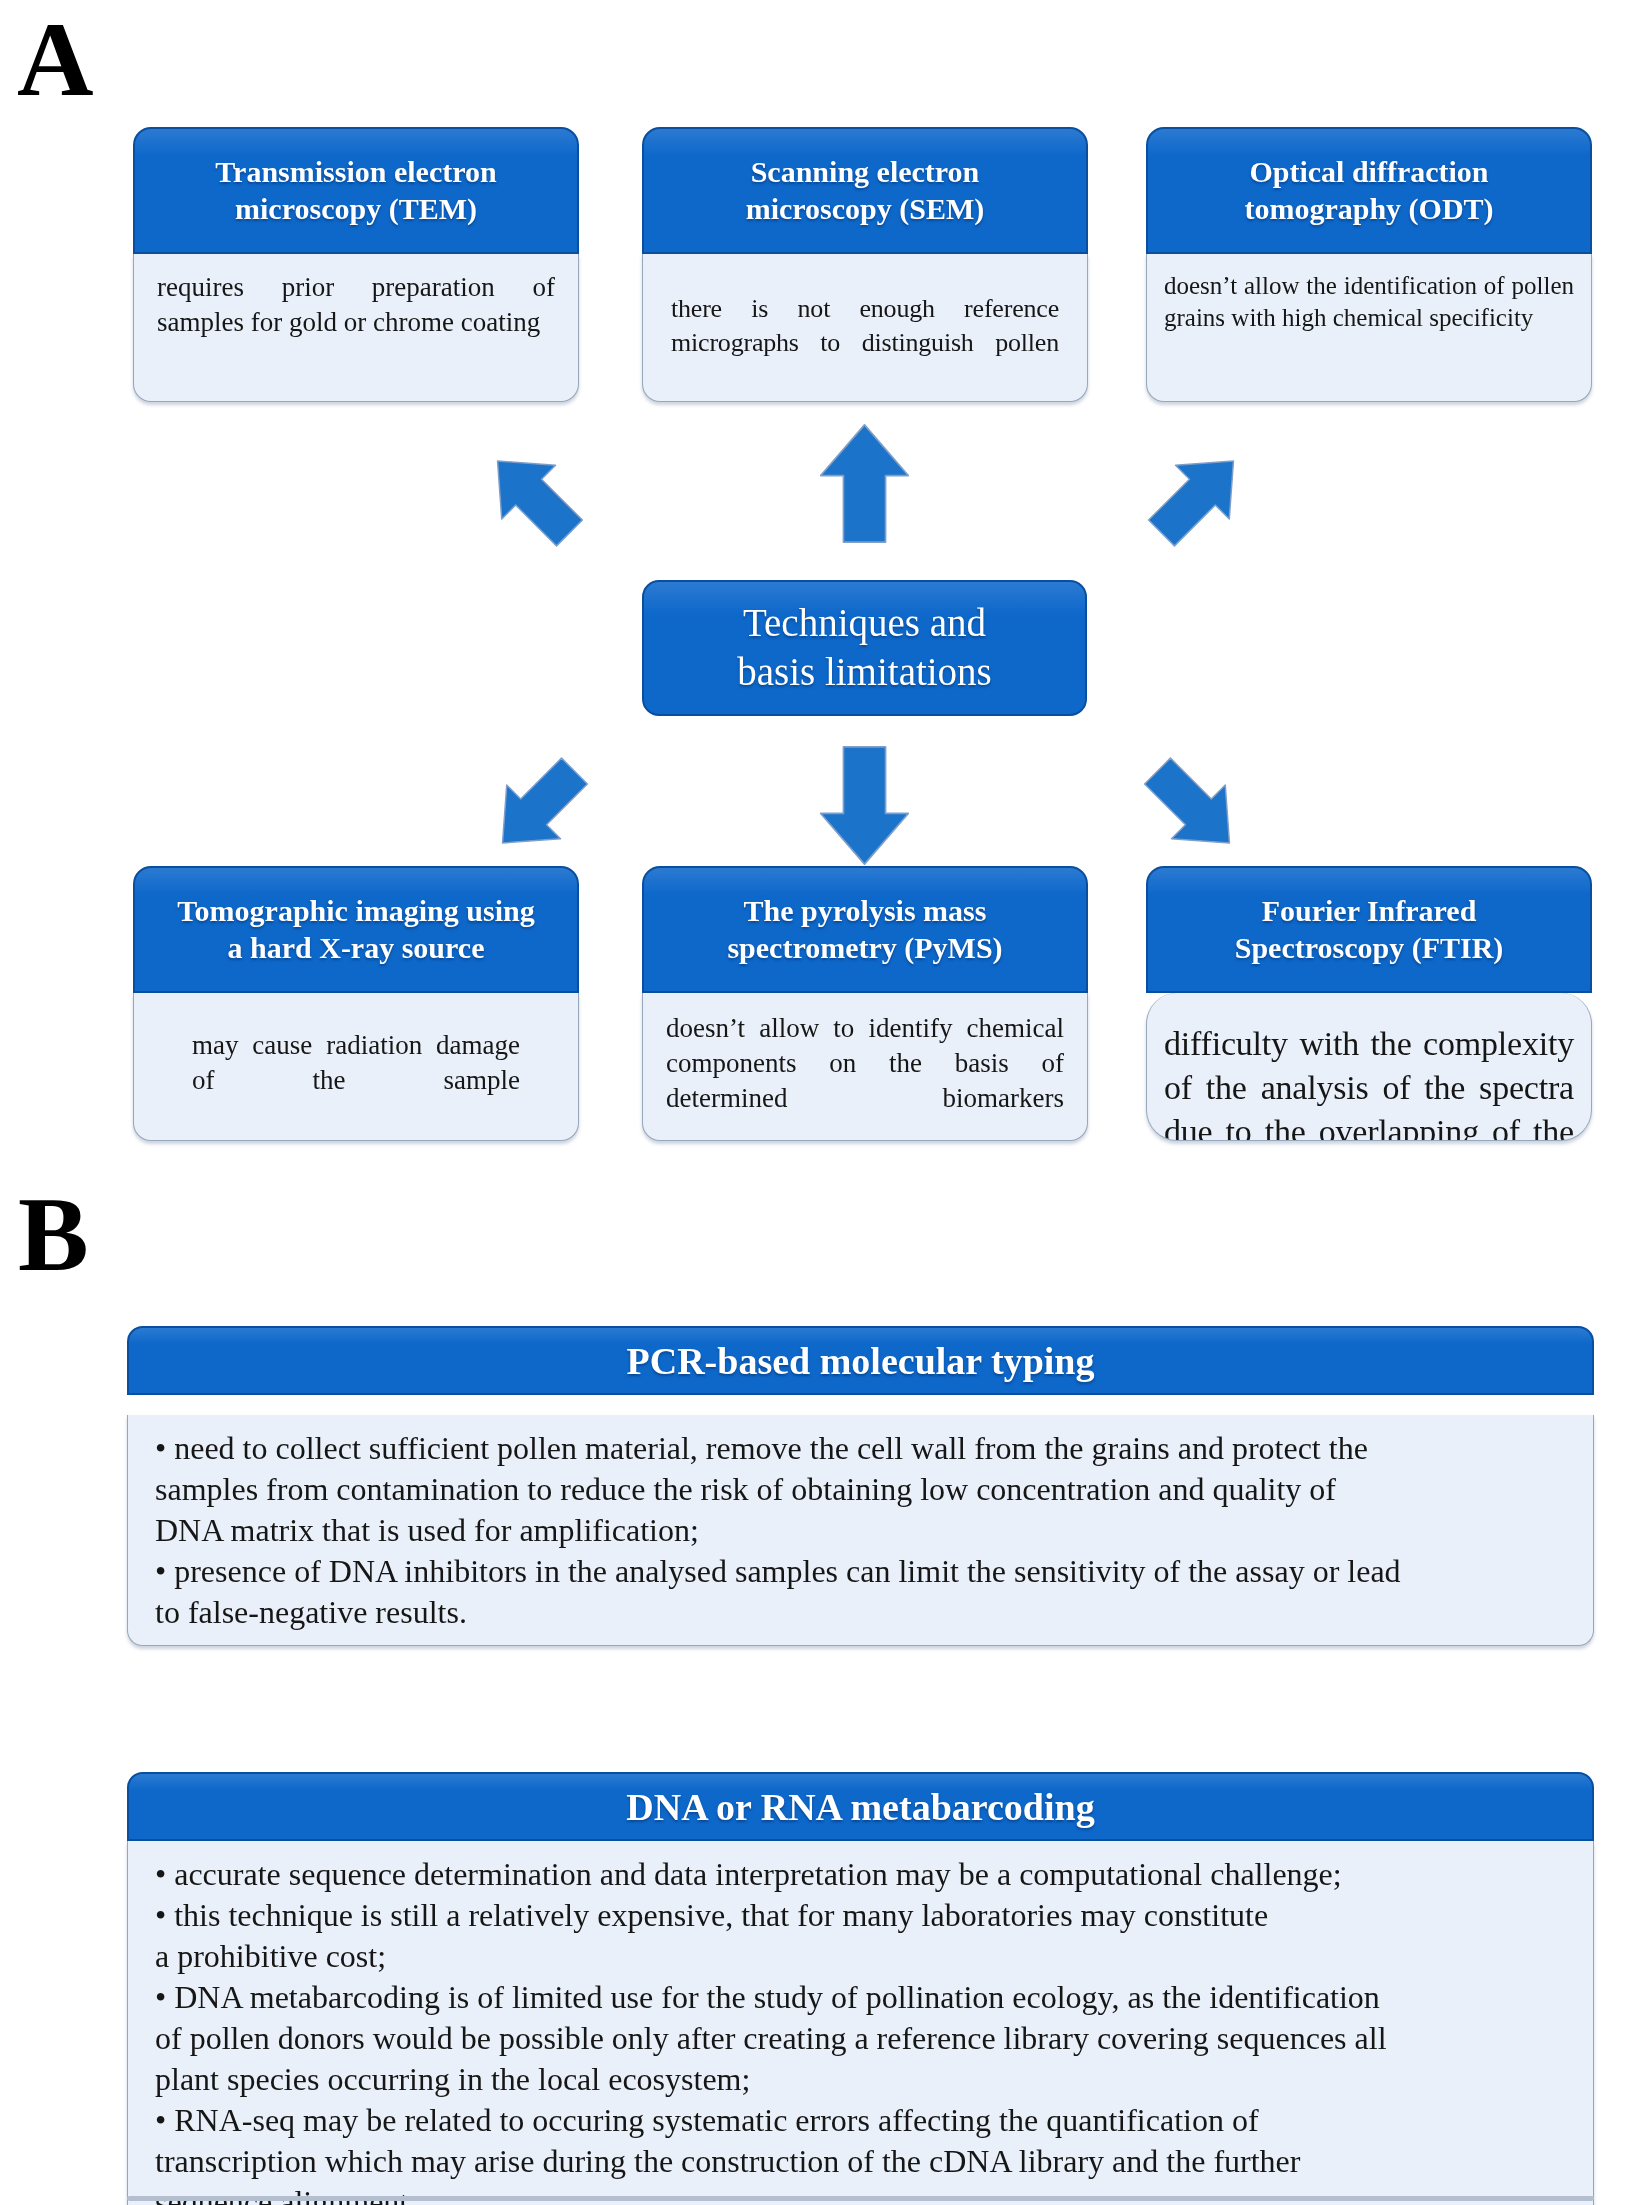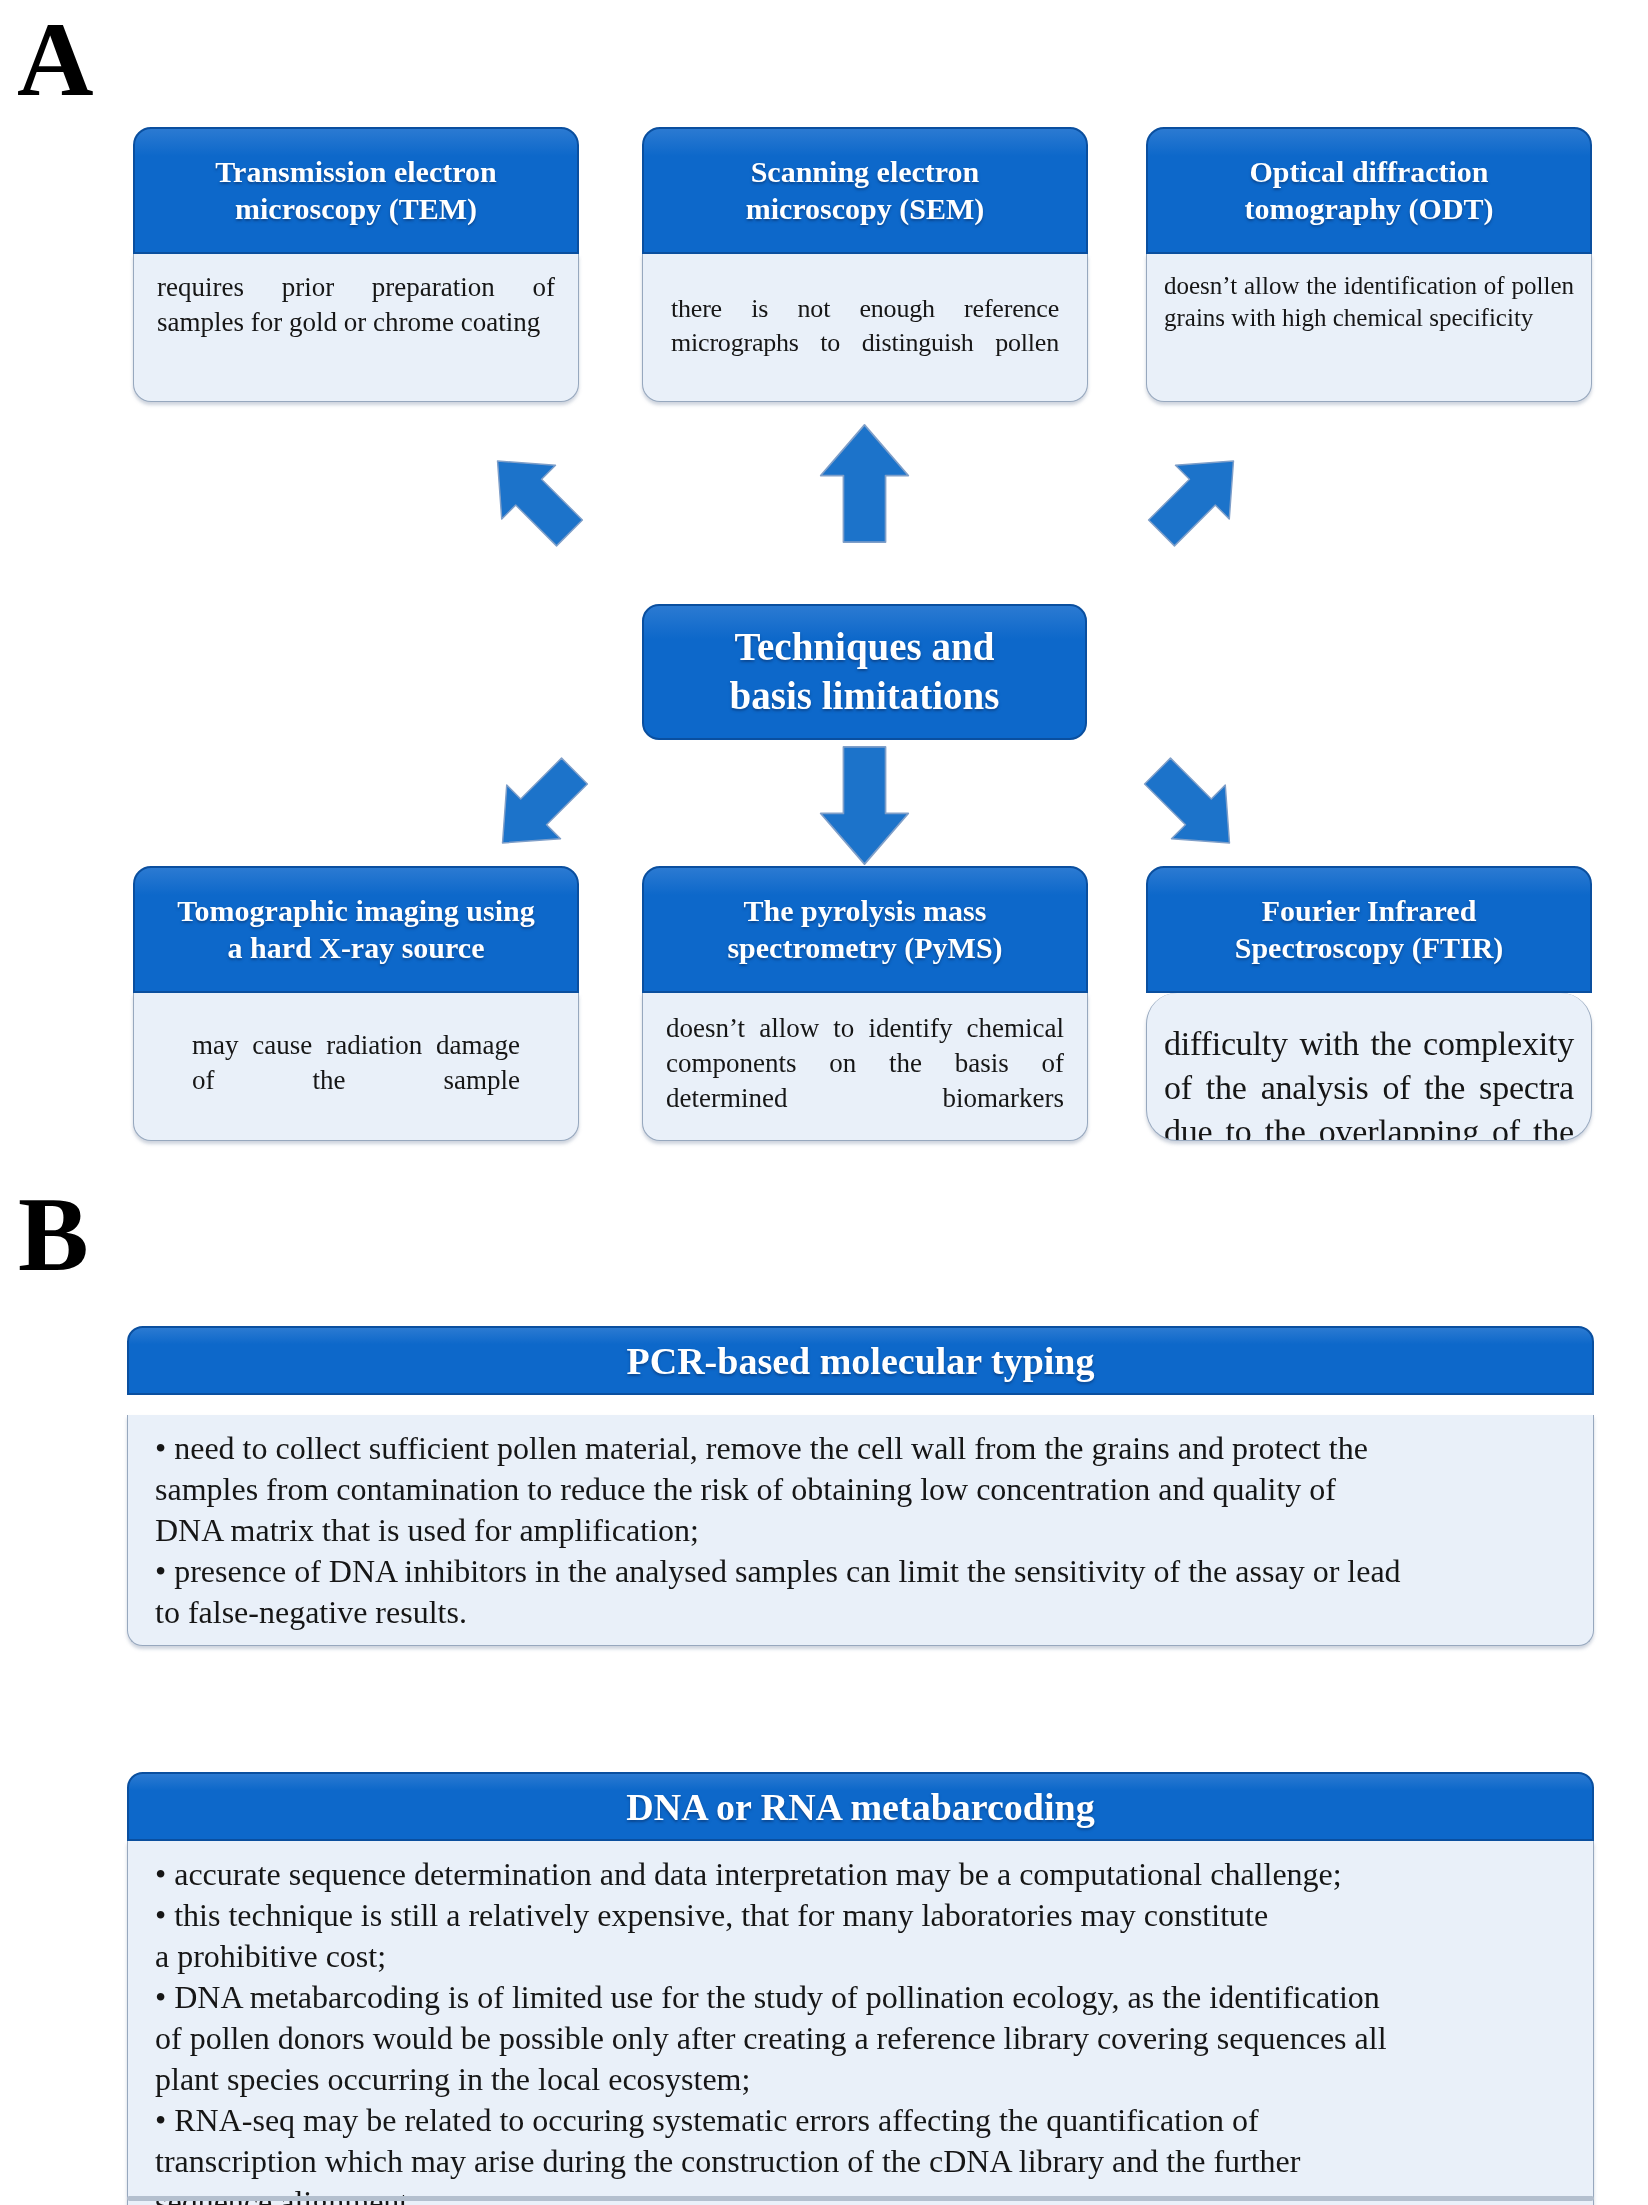--- a/index.html
+++ b/index.html
@@ -62,29 +62,29 @@
   }
   .body-2 { padding: 38px 28px 0; font-size: 26px; letter-spacing: -0.2px; text-align-last: justify; }
   .body-3 { padding: 15.7px 17px 0; font-size: 25px; }
   .body-4 { padding: 35px 58px 0; text-align-last: justify; }
   .body-5 { padding: 18px 23px 0; text-align-last: justify; }
   .body-6 { padding: 29px 17px 0; font-size: 34px; line-height: 1.3; letter-spacing: -0.2px; text-align-last: justify; border-radius: 31px; }
 
   
   .center-node {
     position: absolute;
-    left: 642px; top: 604px;
+    left: 642px; top: 580px;
     width: 445px; height: 136px;
     background: linear-gradient(180deg, #2b7ad2 0%, #0d68ca 25%, #0d68ca 100%);
     border: 2.4px solid #0a4f9f;
     border-radius: 17px;
     display: flex; flex-direction: column;
     align-items: center; justify-content: center;
     color: #ffffff;
-    font-weight: 700;
+    font-weight: 400;
     font-size: 39px;
     line-height: 1.25;
     text-align: center;
     text-shadow: 0 1.8px 2.4px rgba(8,40,90,0.5);
   }
 
   
   .arrow-wrap { position: absolute; width: 145px; height: 145px;
     display: flex; align-items: center; justify-content: center; }
   .arrow-wrap svg { display: block; }

